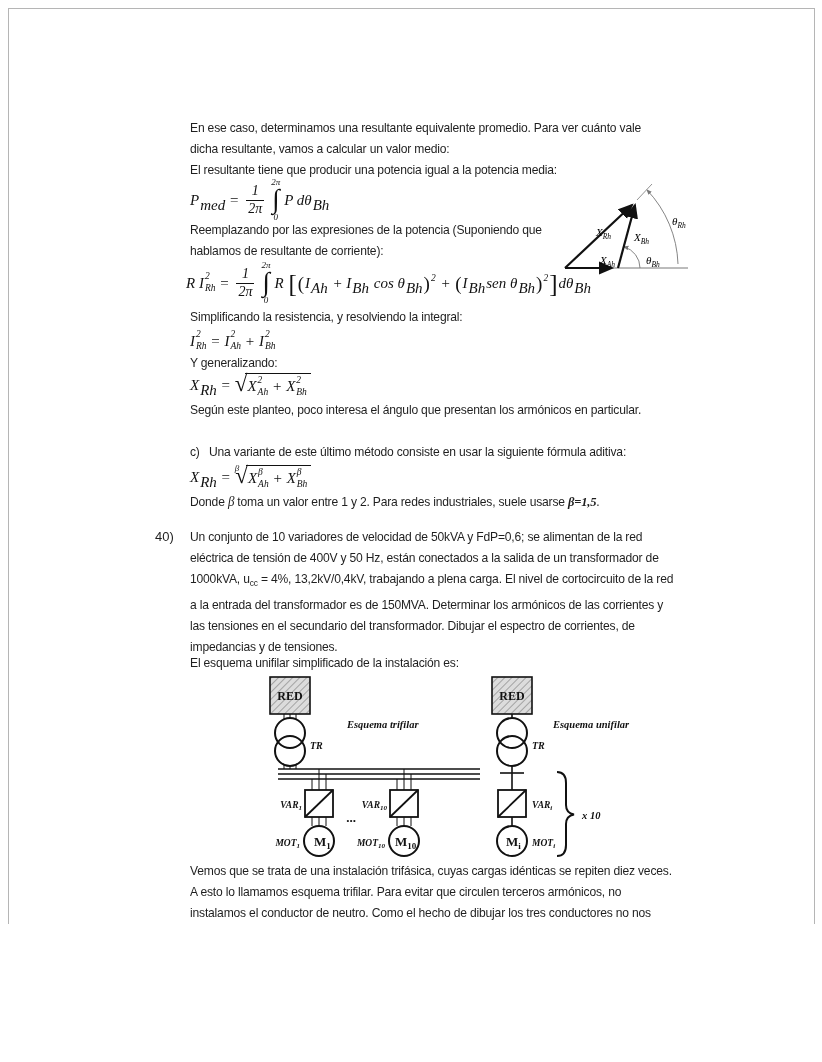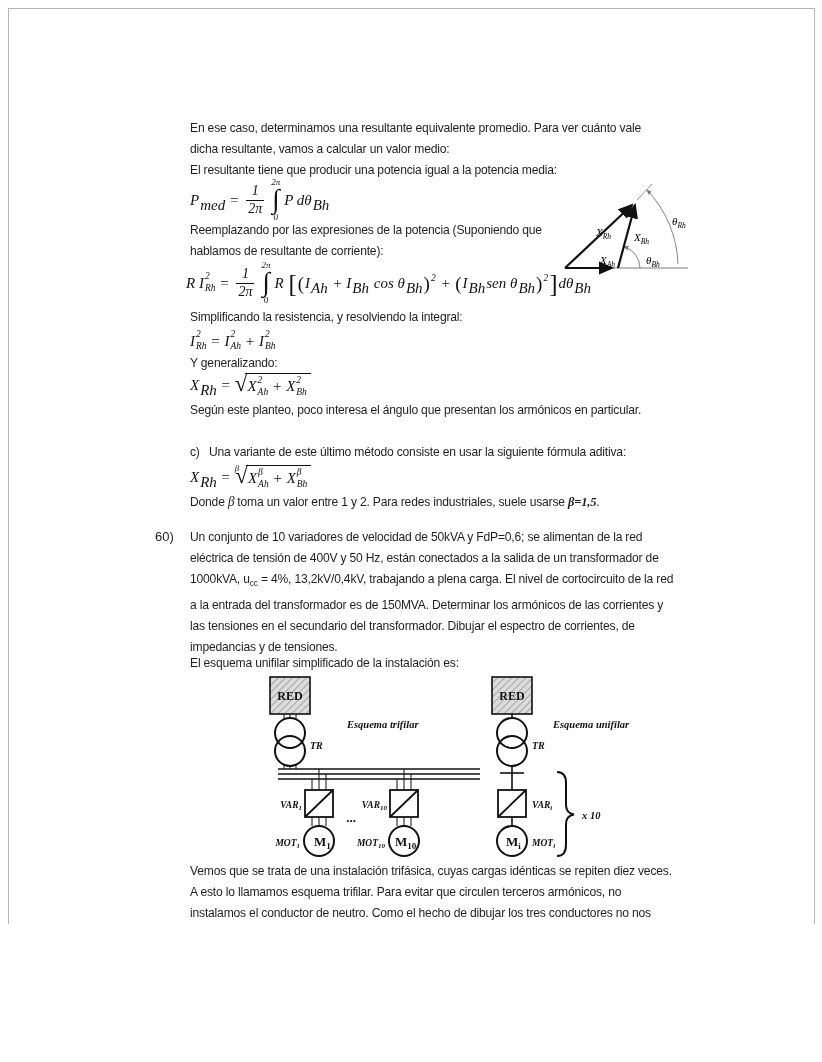--- a/index.html
+++ b/index.html
@@ -114,21 +114,21 @@
   <div class="para" style="left:190px;top:441px">
     <span>c)</span><span style="display:inline-block;width:10px"></span><span>Una variante de este último método consiste en usar la siguiente fórmula aditiva:</span>
   </div>
 
   <div class="formula" style="left:190px;top:460px;height:34px"><span class="ft">X</span><span class="tsub">Rh</span><span class="ft fr"> = </span><span class="tsqrt"><span class="idx">β</span><span class="rad">√</span><span class="radc"><span class="ft">X</span><span class="tss"><span class="s1">β</span><span class="s2">Ah</span></span><span class="ft fr"> + </span><span class="ft">X</span><span class="tss"><span class="s1">β</span><span class="s2">Bh</span></span></span></span></div>
 
   <div class="para" style="left:190px;top:491px">
     <span>Donde </span><span class="mathit">β</span><span> toma un valor entre 1 y 2. Para redes industriales, suele usarse </span><span class="mathbold">β=1,5</span><span>.</span>
   </div>
 
-  <div class="marker" style="left:155px;top:526px">60)</div>
+  <div class="marker" style="left:155px;top:526px">40)</div>
   <div class="para" style="left:190px;top:526px">
     <div>Un conjunto de 10 variadores de velocidad de 50kVA y FdP=0,6; se alimentan de la red</div>
     <div>eléctrica de tensión de 400V y 50 Hz, están conectados a la salida de un transformador de</div>
     <div><span>1000kVA, u</span><span class="subtxt">cc</span><span> = 4%, 13,2kV/0,4kV, trabajando a plena carga. El nivel de cortocircuito de la red</span></div>
     <div>a la entrada del transformador es de 150MVA. Determinar los armónicos de las corrientes y</div>
     <div>las tensiones en el secundario del transformador. Dibujar el espectro de corrientes, de</div>
     <div>impedancias y de tensiones.</div>
   </div>
 
   <div class="para" style="left:190px;top:652px">

